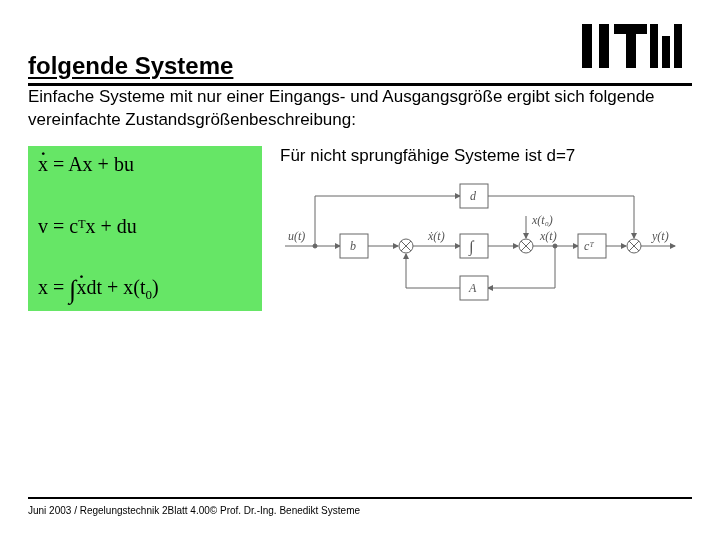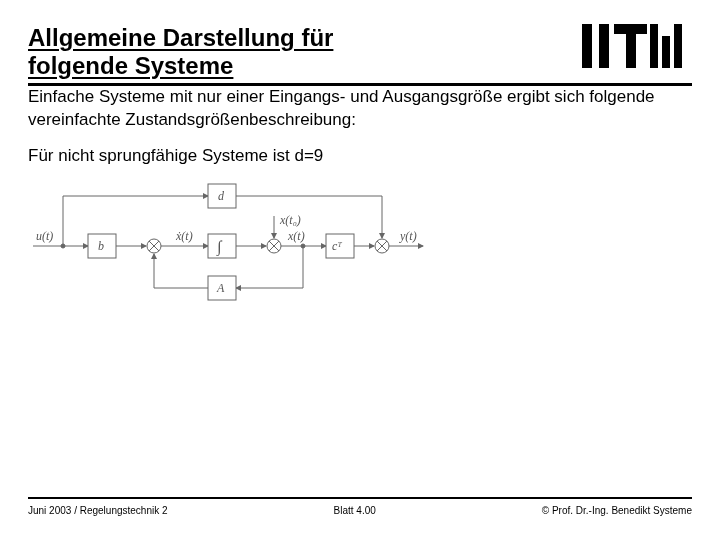--- a/index.html
+++ b/index.html
@@ -80,32 +80,31 @@
   .diagram svg { display: block; }
   .footer {
     position: absolute;
     left: 28px;
     right: 28px;
     bottom: 24px;
     border-top: 2.5px solid #000;
     padding-top: 6px;
     font-size: 10px;
     display: flex;
-    justify-content: space-between;
   }
   .int { font-size: 1.3em; vertical-align: -0.15em; }
 </style>
 </head>
 <body>
 
 <div class="slide">
 
   <div class="header">
     <div class="title">
-      <span>Allgemeine Darstellung für</span><br>
+      <br>
       <span>folgende Systeme</span>
     </div>
     <div class="logo">
       <svg width="110" height="44" viewBox="0 0 110 44">
 
         <rect x="0" y="0" width="10" height="44" fill="#000"></rect>
         <rect x="17" y="0" width="10" height="44" fill="#000"></rect>
 
         <rect x="32" y="0" width="33" height="10" fill="#000"></rect>
         <rect x="44" y="0" width="10" height="44" fill="#000"></rect>
@@ -114,23 +113,32 @@
         <rect x="80" y="12" width="8" height="32" fill="#000"></rect>
         <rect x="92" y="0" width="8" height="44" fill="#000"></rect>
       </svg>
     </div>
   </div>
 
   <div class="intro">Einfache Systeme mit nur einer Eingangs- und Ausgangsgröße ergibt sich folgende vereinfachte Zustandsgrößenbeschreibung:</div>
 
   <div class="content-row">
 
+    <div class="eqbox">
+      <div class="eq-line">
+        <span class="dotvar">x</span><span> = Ax + bu</span>
+      </div>
+      <div class="eq-line">v = cᵀx + du</div>
+      <div class="eq-line">
+        <span>x = </span><span class="int">∫</span><span class="dotvar">x</span><span>dt + x(t</span><span class="sub">0</span><span>)</span>
+      </div>
+    </div>
 
     <div class="right-col">
-      <div class="sprung">Für nicht sprungfähige Systeme ist d=9</div>
+      <div class="sprung">Für nicht sprungfähige Systeme ist d=7</div>
       <div class="diagram">
         <svg width="400" height="130" viewBox="0 0 400 130">
           <defs>
             <marker id="arr" markerWidth="6" markerHeight="6" refX="5" refY="3" orient="auto">
               <path d="M0,0 L6,3 L0,6 Z" fill="#666"></path>
             </marker>
           </defs>
           <g stroke="#666" stroke-width="1" fill="none">
 
             <line x1="5" y1="70" x2="60" y2="70" marker-end="url(#arr)"></line>

